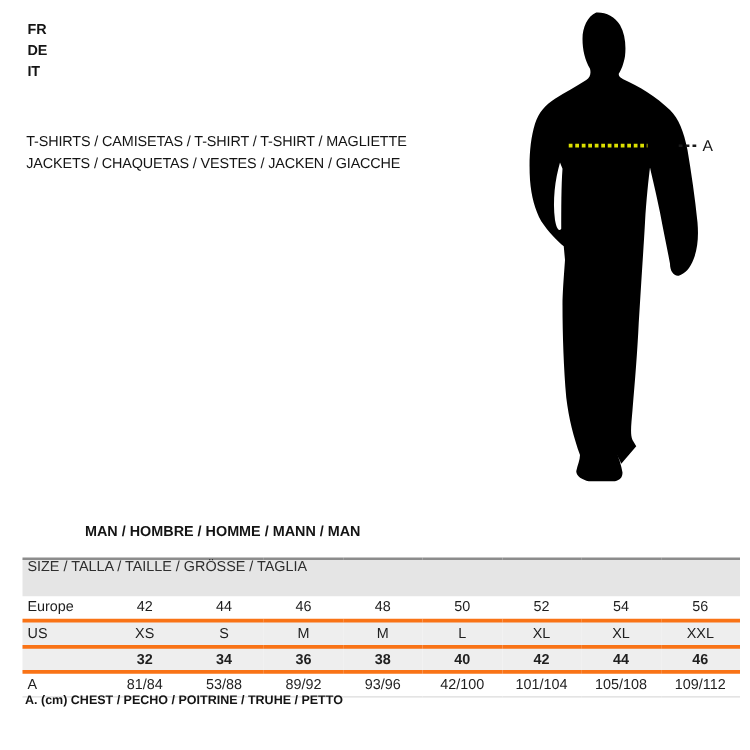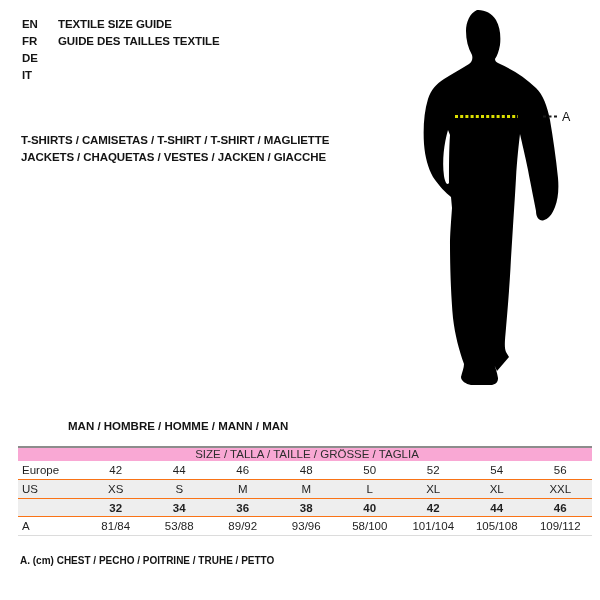--- a/index.html
+++ b/index.html
@@ -12,55 +12,50 @@
     -webkit-font-smoothing: antialiased;
   }
   .canvas { position: relative; width: 600px; height: 600px; }
 
   
   .lang-list { position: absolute; top: 16px; left: 22px; }
   .lang-row { display: flex; font-weight: bold; font-size: 11.5px; line-height: 17px; letter-spacing: -0.1px; }
   .lang-code { width: 36px; flex: 0 0 36px; }
 
   
-  .categories { position: absolute; top: 106px; left: 21px; font-weight: bold; font-size: 11.5px; line-height: 17px; letter-spacing: -0.1px; margin-top: 26px; }
+  .categories { position: absolute; top: 106px; left: 21px; font-weight: normal; font-size: 11.5px; line-height: 17px; letter-spacing: -0.1px; }
 
   
   .figure { position: absolute; top: 0; left: 400px; }
   .figure text { font-family: "Liberation Sans", sans-serif; font-size: 12.5px; fill: #141414; }
 
   
   .section-title { position: absolute; top: 418px; left: 20px; font-weight: bold; font-size: 11.5px; line-height: 17px; padding-left: 48px; }
 
   
   .size-table { position: absolute; top: 446px; left: 18px; width: 574px; border-collapse: collapse; table-layout: fixed; font-size: 11.5px; border-top: 2px solid #8c8c8c; border-bottom: 1px solid #dcdcdc; }
   .size-table col.c-label { width: 66px; }
-  .size-table th { background: #f9a8d4; font-weight: normal; text-align: center; height: 13px; padding: 0 0 0 4px; color: #2e2e2e; line-height: 13px; }
-  .size-table td { text-align: center; height: 18px; padding: 0; color: #1f1f1f; border-bottom: 1px solid #f97316; }
+  .size-table th { background: #e5e5e5; font-weight: normal; text-align: left; height: 13px; padding: 0 0 16px 4px; color: #2e2e2e; line-height: 13px; }
+  .size-table td { text-align: center; height: 18px; padding: 0; color: #1f1f1f; border-bottom: 3px solid #f97316; }
   .size-table tr:last-child td { border-bottom: none; }
   .size-table td.lbl { text-align: left; padding-left: 4px; }
   .size-table tr.stripe td { background: #eeeeee; margin-left: 10px; }
   .size-table tr.r3 td { height: 17px; font-weight: bold; }
 
   
   .footnote { position: absolute; top: 552px; left: 20px; font-weight: bold; font-size: 10px; line-height: 17px; }
 </style>
 </head>
 <body>
 
 <div class="canvas">
 
   <div class="lang-list">
     <div class="lang-row">
-      <span class="lang-code">EN</span>
-      <span class="lang-label">TEXTILE SIZE GUIDE</span>
-    </div>
-    <div class="lang-row">
       <span class="lang-code">FR</span>
-      <span class="lang-label">GUIDE DES TAILLES TEXTILE</span>
     </div>
     <div class="lang-row">
       <span class="lang-code">DE</span>
     </div>
     <div class="lang-row">
       <span class="lang-code">IT</span>
     </div>
   </div>
 
   <div class="categories">
@@ -172,21 +167,21 @@
         <td>42</td>
         <td>44</td>
         <td>46</td>
       </tr>
       <tr>
         <td class="lbl">A</td>
         <td>81/84</td>
         <td>53/88</td>
         <td>89/92</td>
         <td>93/96</td>
-        <td>58/100</td>
+        <td>42/100</td>
         <td>101/104</td>
         <td>105/108</td>
         <td>109/112</td>
       </tr>
     </tbody>
   </table>
 
   <div class="footnote">A. (cm) CHEST / PECHO / POITRINE / TRUHE / PETTO</div>
 
 </div>

